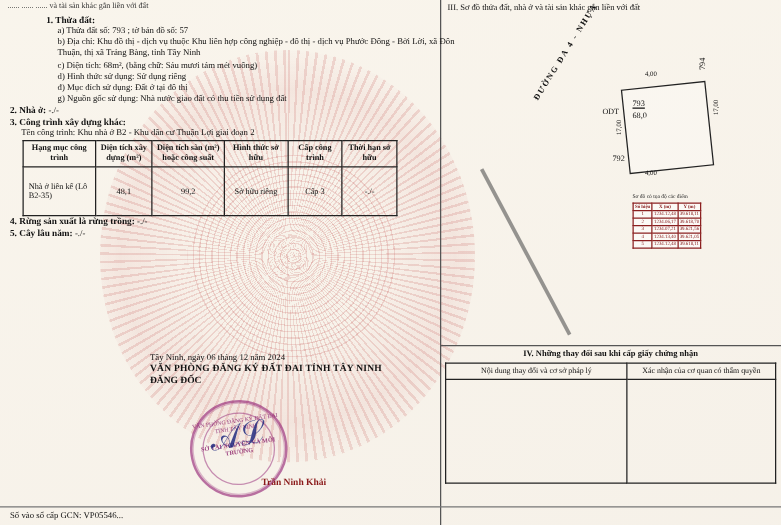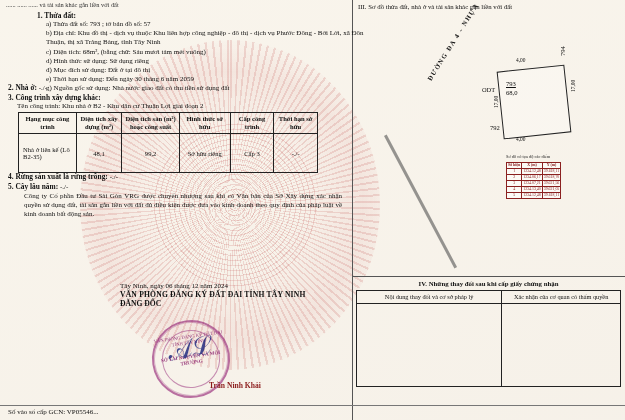--- a/index.html
+++ b/index.html
@@ -135,21 +135,20 @@
 
     <div class="topstrip">...... ...... ...... và tài sản khác gắn liền với đất</div>
 
     <div class="sec" style="top:11px;margin-left:29px;">
       <div class="h">1. Thửa đất:</div>
       <div class="ln ind">a) Thửa đất số:    793        ; tờ bản đồ số:          57</div>
       <div class="ln ind">b) Địa chỉ:  Khu đồ thị - dịch vụ thuộc Khu liên hợp công nghiệp - đô thị - dịch vụ Phước Đông - Bời Lời, xã Đôn Thuận, thị xã Trảng Bàng, tỉnh Tây Ninh</div>
       <div class="ln ind">c) Diện tích:    68m², (bằng chữ: Sáu mươi tám mét vuông)</div>
       <div class="ln ind">d) Hình thức sử dụng:  Sử dụng riêng</div>
       <div class="ln ind">đ) Mục đích sử dụng:  Đất ở tại đô thị</div>
-      <div class="ln ind">e) Thời hạn sử dụng:  Đến ngày 30 tháng 6 năm 2059</div>
       <div class="ln ind">g) Nguồn gốc sử dụng:  Nhà nước giao đất có thu tiền sử dụng đất</div>
     </div>
 
     <div class="sec" style="top:83px;">
       <span class="h">2. Nhà ở:</span>
       <span class="ln">-./-</span>
     </div>
 
     <div class="sec" style="top:93px;">
       <div class="h">3. Công trình xây dựng khác:</div>
@@ -184,21 +183,20 @@
     <div class="sec" style="top:172px;">
       <span class="h">4. Rừng sản xuất là rừng trồng:</span>
       <span class="ln">-./-</span>
     </div>
     <div class="sec" style="top:182px;">
       <span class="h">5. Cây lâu năm:</span>
       <span class="ln">-./-</span>
     </div>
 
     <div class="sec" style="top:192px;">
-      <div class="ln ind2" style="width:318px;text-align:justify;">Công ty Cổ phần Đầu tư Sài Gòn VRG được chuyển nhượng sau khi có Văn bản của Sở Xây dựng xác nhận quyền sử dụng đất, tài sản gắn liền với đất đủ điều kiện được đưa vào kinh doanh theo quy định của pháp luật về kinh doanh bất động sản.</div>
     </div>
 
     <div class="sigwrap">
       <div class="sig-date">Tây Ninh, ngày  06  tháng  12  năm 2024</div>
       <div class="sig-org">VĂN PHÒNG ĐĂNG KÝ ĐẤT ĐAI TỈNH TÂY NINH</div>
       <div class="sig-title">ĐĂNG ĐỐC</div>
     </div>
 
     <div class="stamp">
       <div class="inner"></div>

